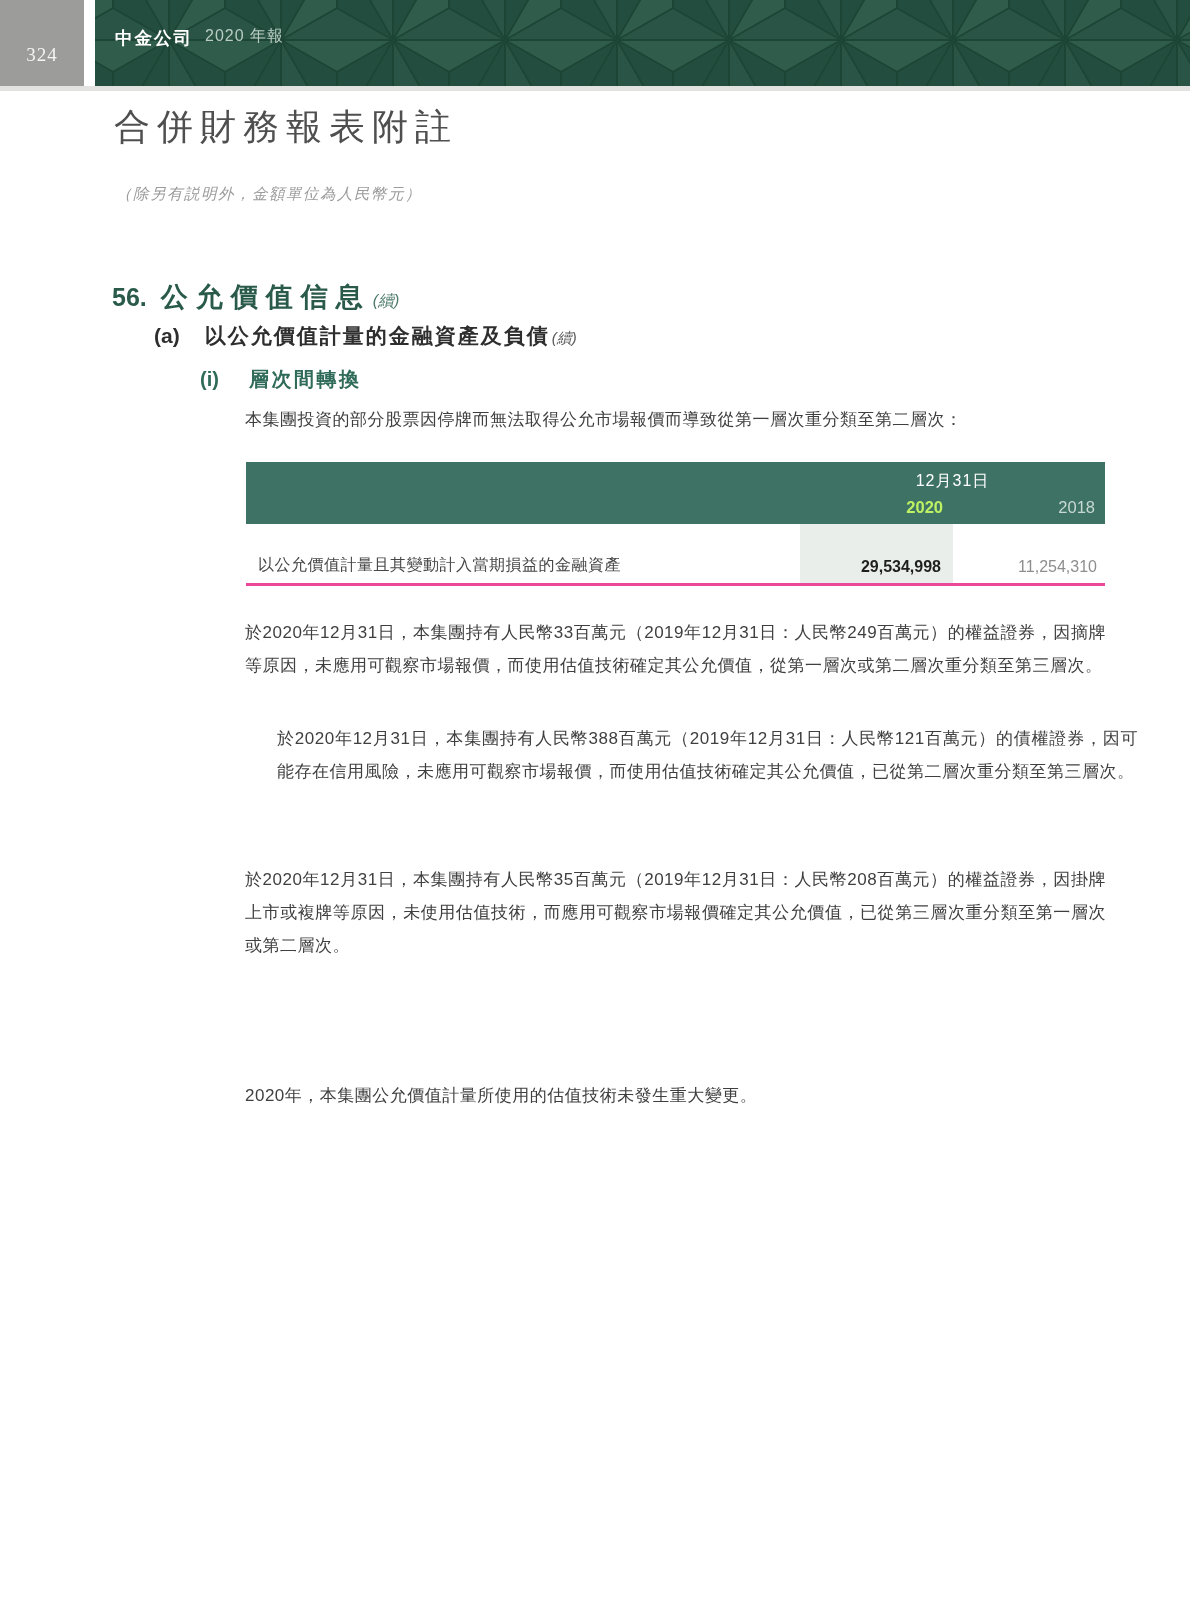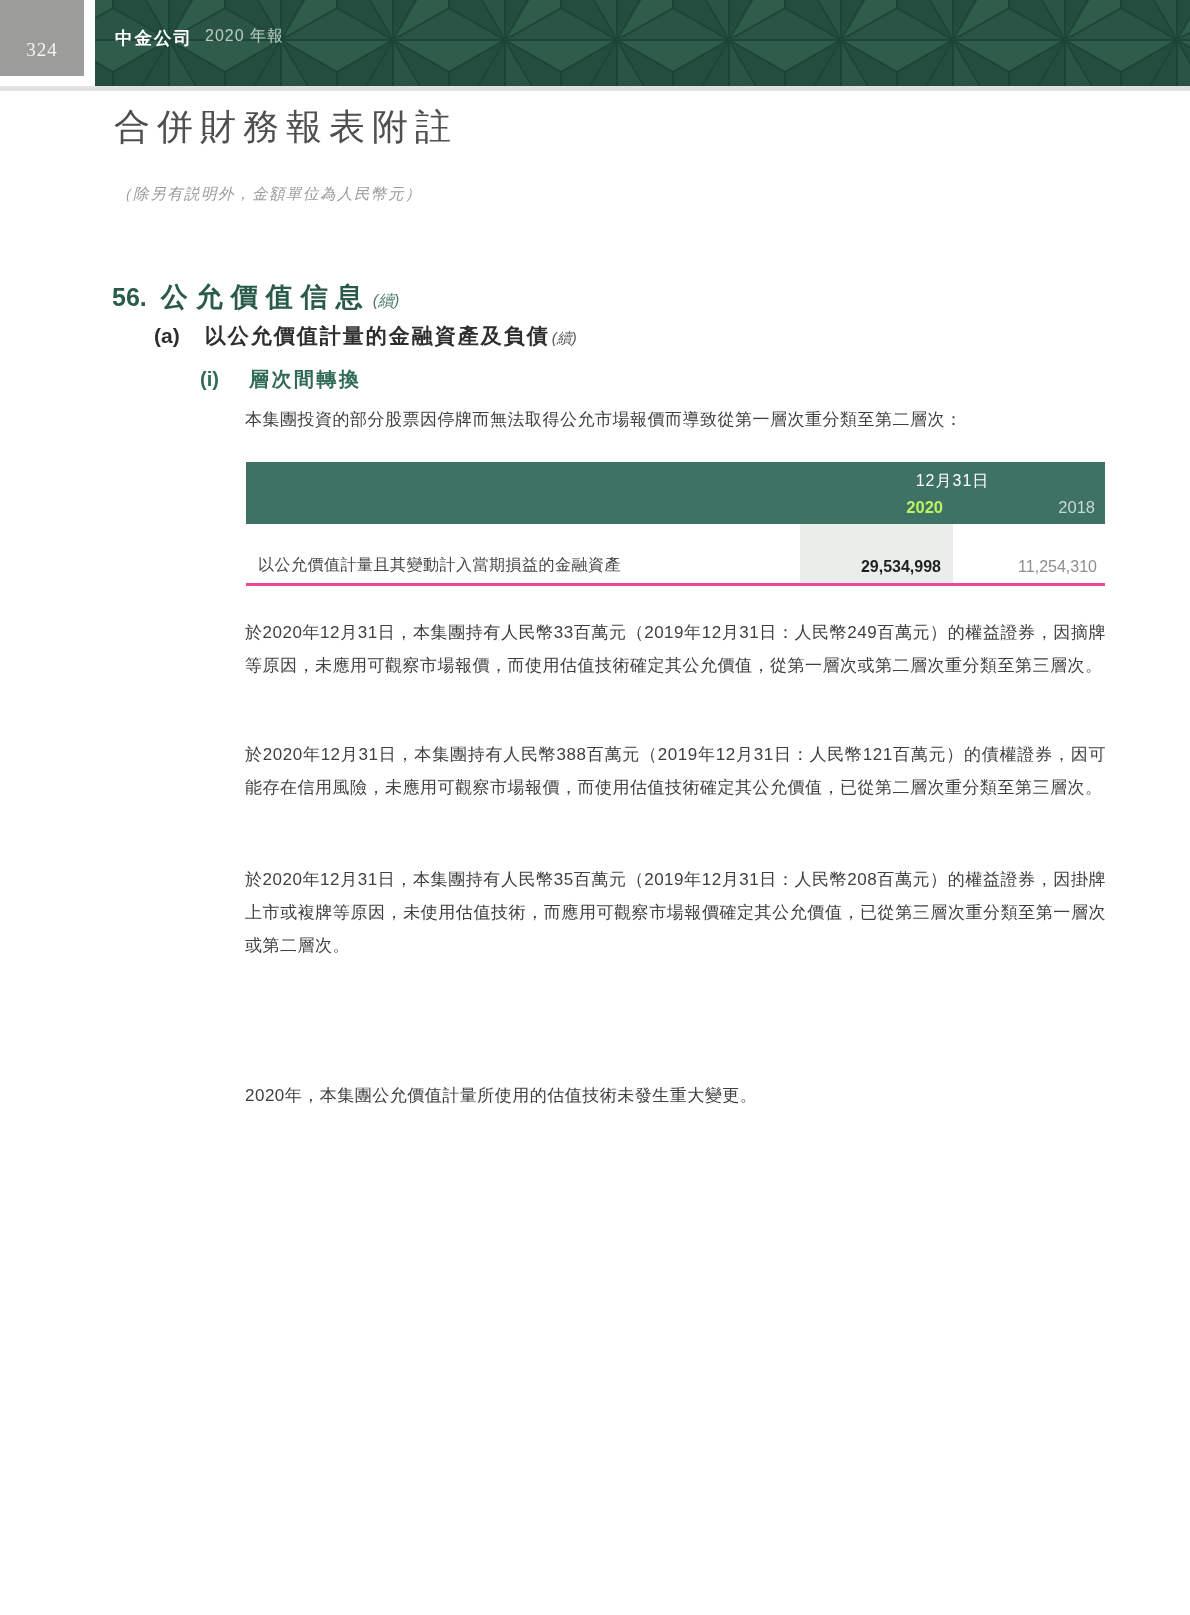--- a/index.html
+++ b/index.html
@@ -1,20 +1,20 @@
 <!DOCTYPE html>
 <html><head>
 <meta charset="utf-8">
 <style>
   html,body{margin:0;padding:0;background:#fff;}
   .page{position:relative;width:1190px;height:1615px;background:#ffffff;overflow:hidden;
         font-family:"Liberation Sans",sans-serif;}
 
   
-  .pagenum-box{position:absolute;left:0;top:0;width:84px;height:76px;background:#9c9c9a;
+  .pagenum-box{position:absolute;left:0;top:0;width:84px;height:86px;background:#9c9c9a;
                display:flex;justify-content:center;align-items:center;padding-top:24px;box-sizing:border-box;}
   .pagenum-box span{font-family:"Liberation Serif",serif;font-size:19px;color:#f4f4f2;letter-spacing:1px;}
   .banner{position:absolute;left:95px;top:0;width:1095px;height:86px;background:#2a5546;overflow:hidden;}
   .banner svg{position:absolute;left:0;top:0;}
   .banner-text{position:absolute;left:20px;top:0;height:100%;display:flex;align-items:flex-start;
                padding-top:26px;box-sizing:border-box;}
   .brand{color:#ffffff;font-weight:bold;font-size:17.5px;letter-spacing:2px;}
   .brand-suffix{color:#b9cdc3;font-size:16px;margin-left:12px;letter-spacing:1px;}
   .header-sep{position:absolute;left:0;top:86px;width:1190px;height:5px;background:#e2e2e1;}
 
@@ -50,21 +50,21 @@
   .ft-y2019{position:absolute;top:36px;right:10px;color:#c8d9d3;font-size:16.5px;}
   .ft-row{position:relative;height:59px;}
   .ft-shade{position:absolute;left:554px;top:0;width:153px;height:100%;background:#e9eeea;}
   .ft-label{position:absolute;left:12px;bottom:7px;font-size:16px;color:#474747;letter-spacing:0.5px;}
   .ft-v2020{position:absolute;right:164px;bottom:7px;font-size:16px;font-weight:bold;color:#1f1f1f;}
   .ft-v2019{position:absolute;right:8px;bottom:7px;font-size:16px;color:#8e8e8e;}
 
   
   .para{position:absolute;left:245px;width:861px;font-size:17px;line-height:33px;color:#3f3f3f;
         letter-spacing:0.5px;text-align:justify;}
-  .p1{top:616px;} .p2{top:738px;} .p3{top:863px;} .p4{top:988px;} .p5{top:1079px;}
+  .p1{top:616px;} .p2{top:722px;margin-left:32px;} .p3{top:863px;} .p4{top:988px;} .p5{top:1079px;}
 </style>
 </head>
 <body>
 
 <div class="page">
 
   <div class="pagenum-box">
     <span>324</span>
   </div>
 

